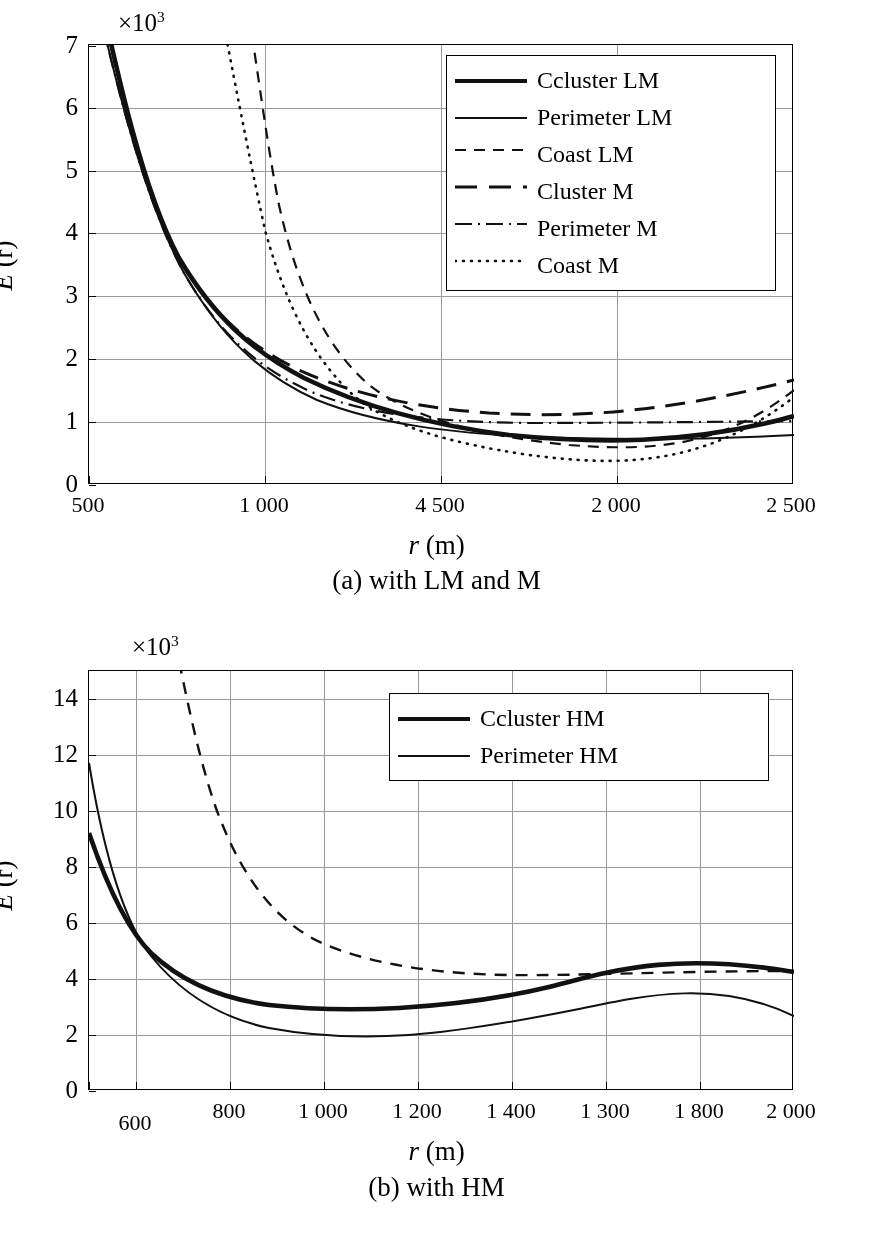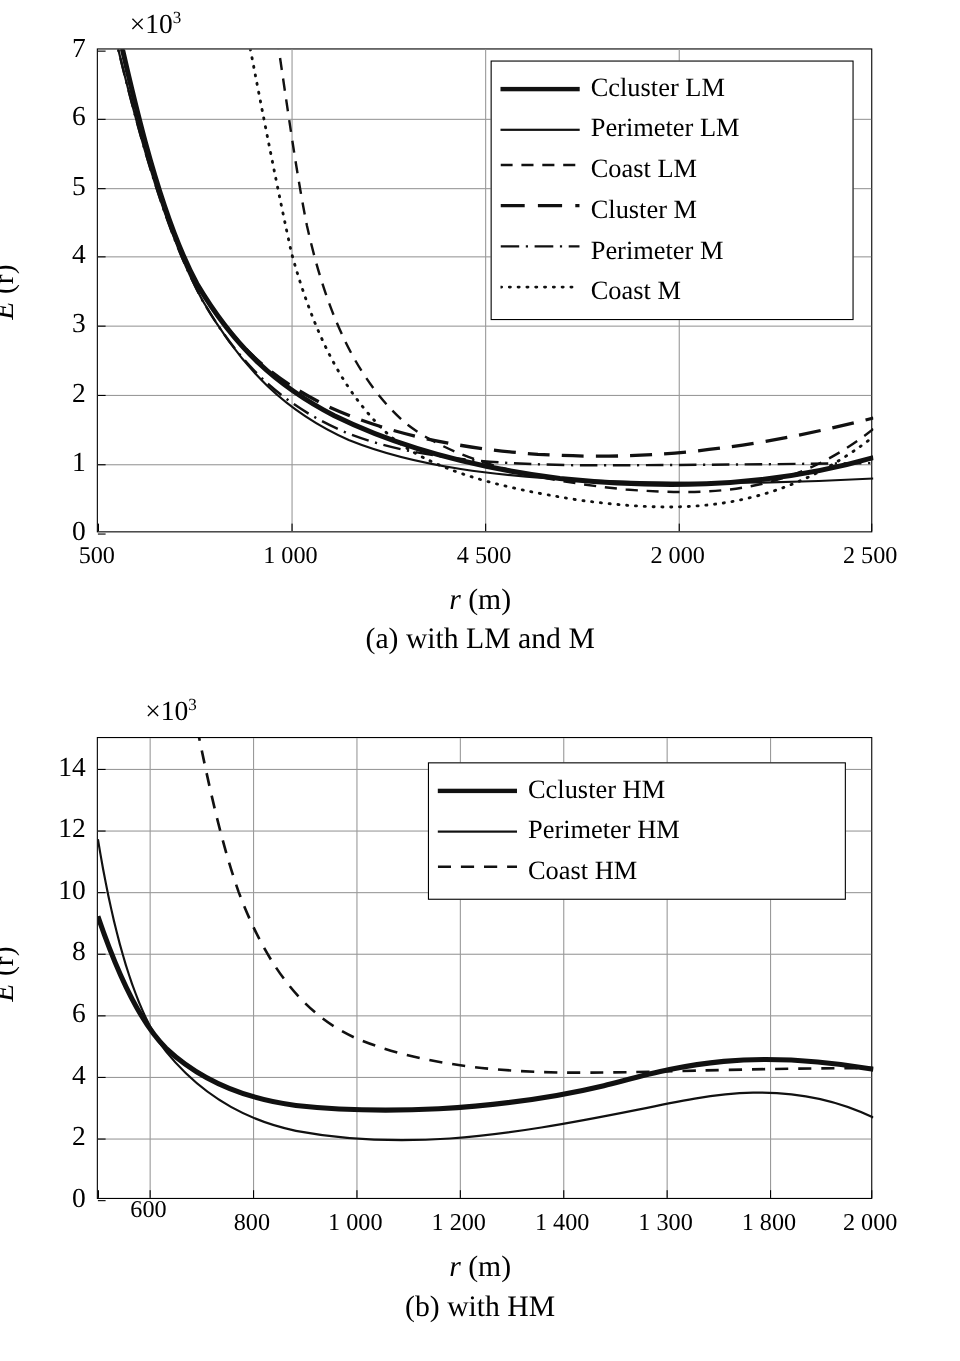--- a/index.html
+++ b/index.html
@@ -341,41 +341,33 @@
             <i style="border-top:4.4px solid #111;"></i>
           </span>
           <span class="legend-label">Ccluster HM</span>
         </div>
         <div class="legend-row">
           <span class="legend-sample">
             <i style="border-top:2px solid #111;"></i>
           </span>
           <span class="legend-label">Perimeter HM</span>
         </div>
-        <div class="legend-row">
-          <span class="legend-sample">
-            <svg width="72" height="10">
-                <line x1="0" y1="5" x2="72" y2="5" stroke="#111" stroke-width="2.4" stroke-dasharray="12 9"></line>
-              </svg>
-          </span>
-          <span class="legend-label">Coast HM</span>
-        </div>
       </div>
     </div>
 
     <div class="ytick-label" style="left:10px; width:68px; top:480px;">0</div>
     <div class="ytick-label" style="left:10px; width:68px; top:424px;">2</div>
     <div class="ytick-label" style="left:10px; width:68px; top:368px;">4</div>
     <div class="ytick-label" style="left:10px; width:68px; top:312px;">6</div>
     <div class="ytick-label" style="left:10px; width:68px; top:256px;">8</div>
     <div class="ytick-label" style="left:10px; width:68px; top:200px;">10</div>
     <div class="ytick-label" style="left:10px; width:68px; top:144px;">12</div>
     <div class="ytick-label" style="left:10px; width:68px; top:88px;">14</div>
 
-    <div class="xtick-label" style="left:135px; top:476px;">600</div>
+    <div class="xtick-label" style="left:135px; top:500px;">600</div>
     <div class="xtick-label" style="left:229px; top:488px;">800</div>
     <div class="xtick-label" style="left:323px; top:488px;">1 000</div>
     <div class="xtick-label" style="left:417px; top:488px;">1 200</div>
     <div class="xtick-label" style="left:511px; top:488px;">1 400</div>
     <div class="xtick-label" style="left:605px; top:488px;">1 300</div>
     <div class="xtick-label" style="left:699px; top:488px;">1 800</div>
     <div class="xtick-label" style="left:791px; top:488px;">2 000</div>
 
     <div class="axis-title-x" style="left:0; top:526px;">
       <span>r</span> <span class="unit">(m)</span>

